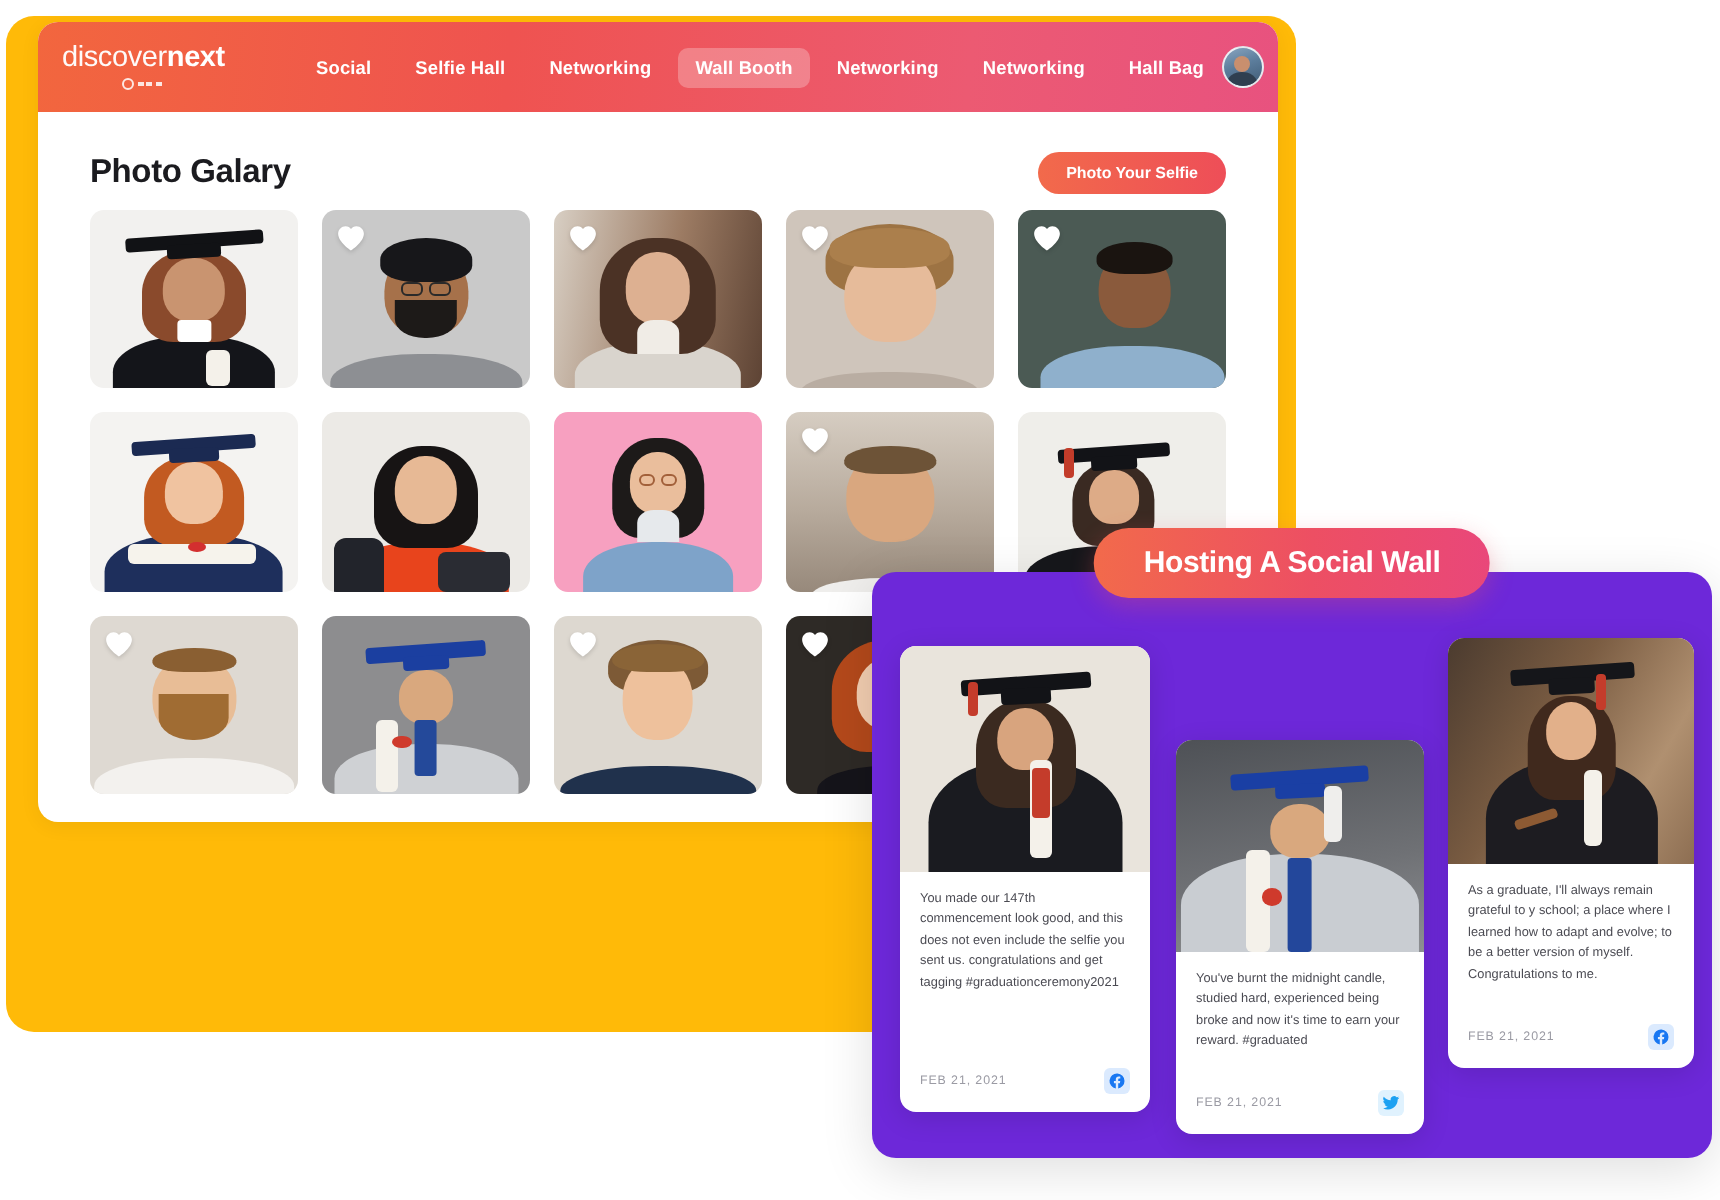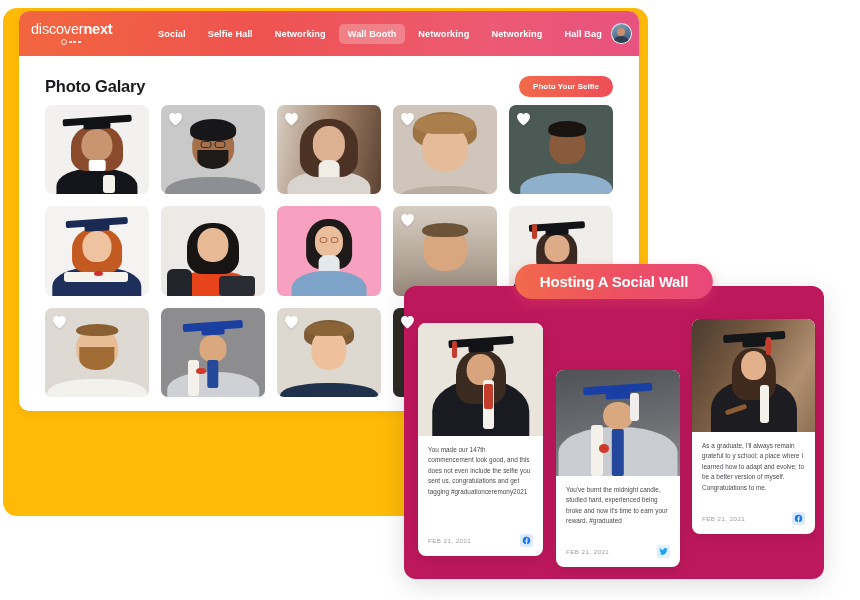--- a/index.html
+++ b/index.html
@@ -229,25 +229,25 @@
     border-radius: 3px;
   }
   .beard {
     position: absolute; left: 50%; transform: translateX(-50%);
     border-radius: 0 0 48% 48%;
   }
 
   
   .social-panel {
     position: absolute;
-    left: 404px;
+    left: 436px;
     top: 286px;
     width: 420px;
     height: 293px;
-    background: #be185d;
+    background: #6d28d9;
     border-radius: 12px;
     box-shadow: 0 6px 26px rgba(0,0,0,.13);
     overflow: visible;
   }
 
   .social-badge {
     position: absolute;
     left: 50%;
     transform: translateX(-50%);
     top: -22px;

